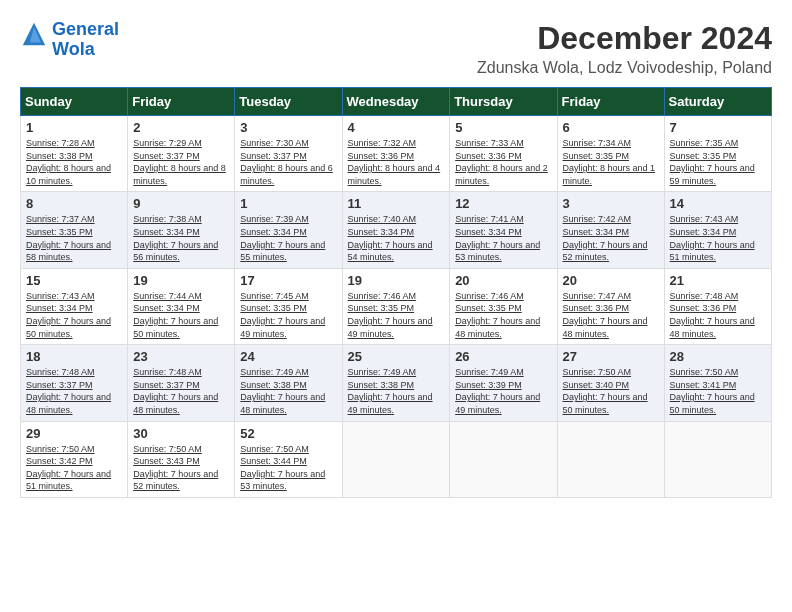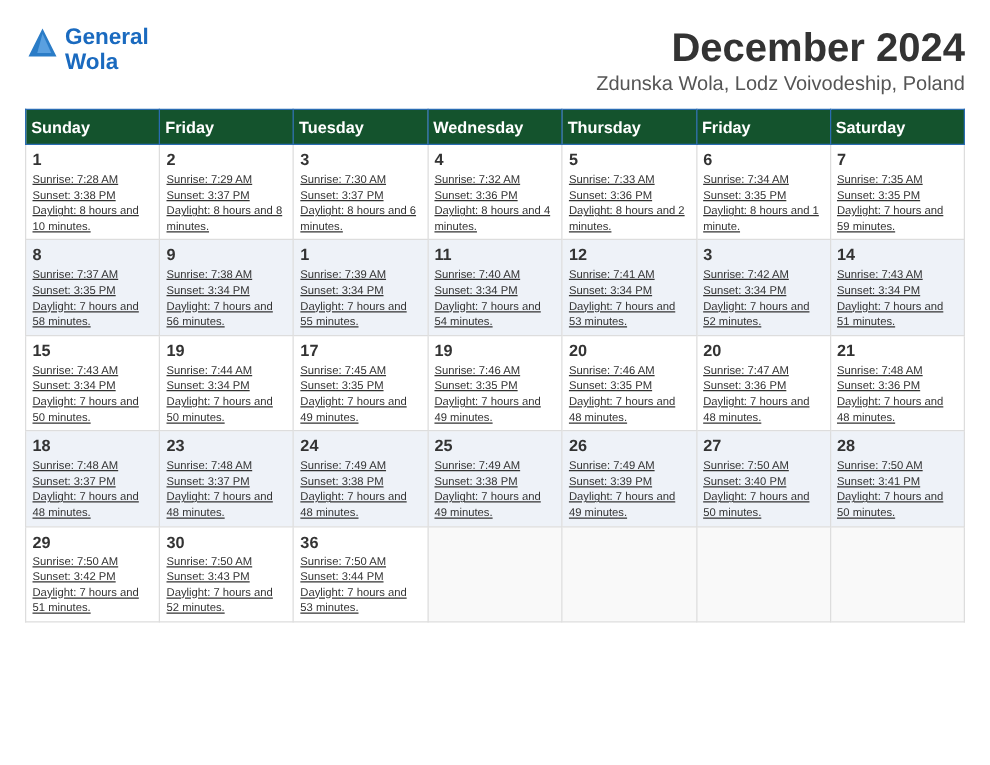--- a/index.html
+++ b/index.html
@@ -251,21 +251,21 @@
       <tr>
         <td>
           <span class="day-number">29</span>
           <div class="day-info">Sunrise: 7:50 AM<br>Sunset: 3:42 PM<br>Daylight: 7 hours and 51 minutes.</div>
         </td>
         <td>
           <span class="day-number">30</span>
           <div class="day-info">Sunrise: 7:50 AM<br>Sunset: 3:43 PM<br>Daylight: 7 hours and 52 minutes.</div>
         </td>
         <td>
-          <span class="day-number">36</span>
+          <span class="day-number">52</span>
           <div class="day-info">Sunrise: 7:50 AM<br>Sunset: 3:44 PM<br>Daylight: 7 hours and 53 minutes.</div>
         </td>
         <td class="empty-cell"></td>
         <td class="empty-cell"></td>
         <td class="empty-cell"></td>
         <td class="empty-cell"></td>
       </tr>
     </tbody>
 </table>
 

